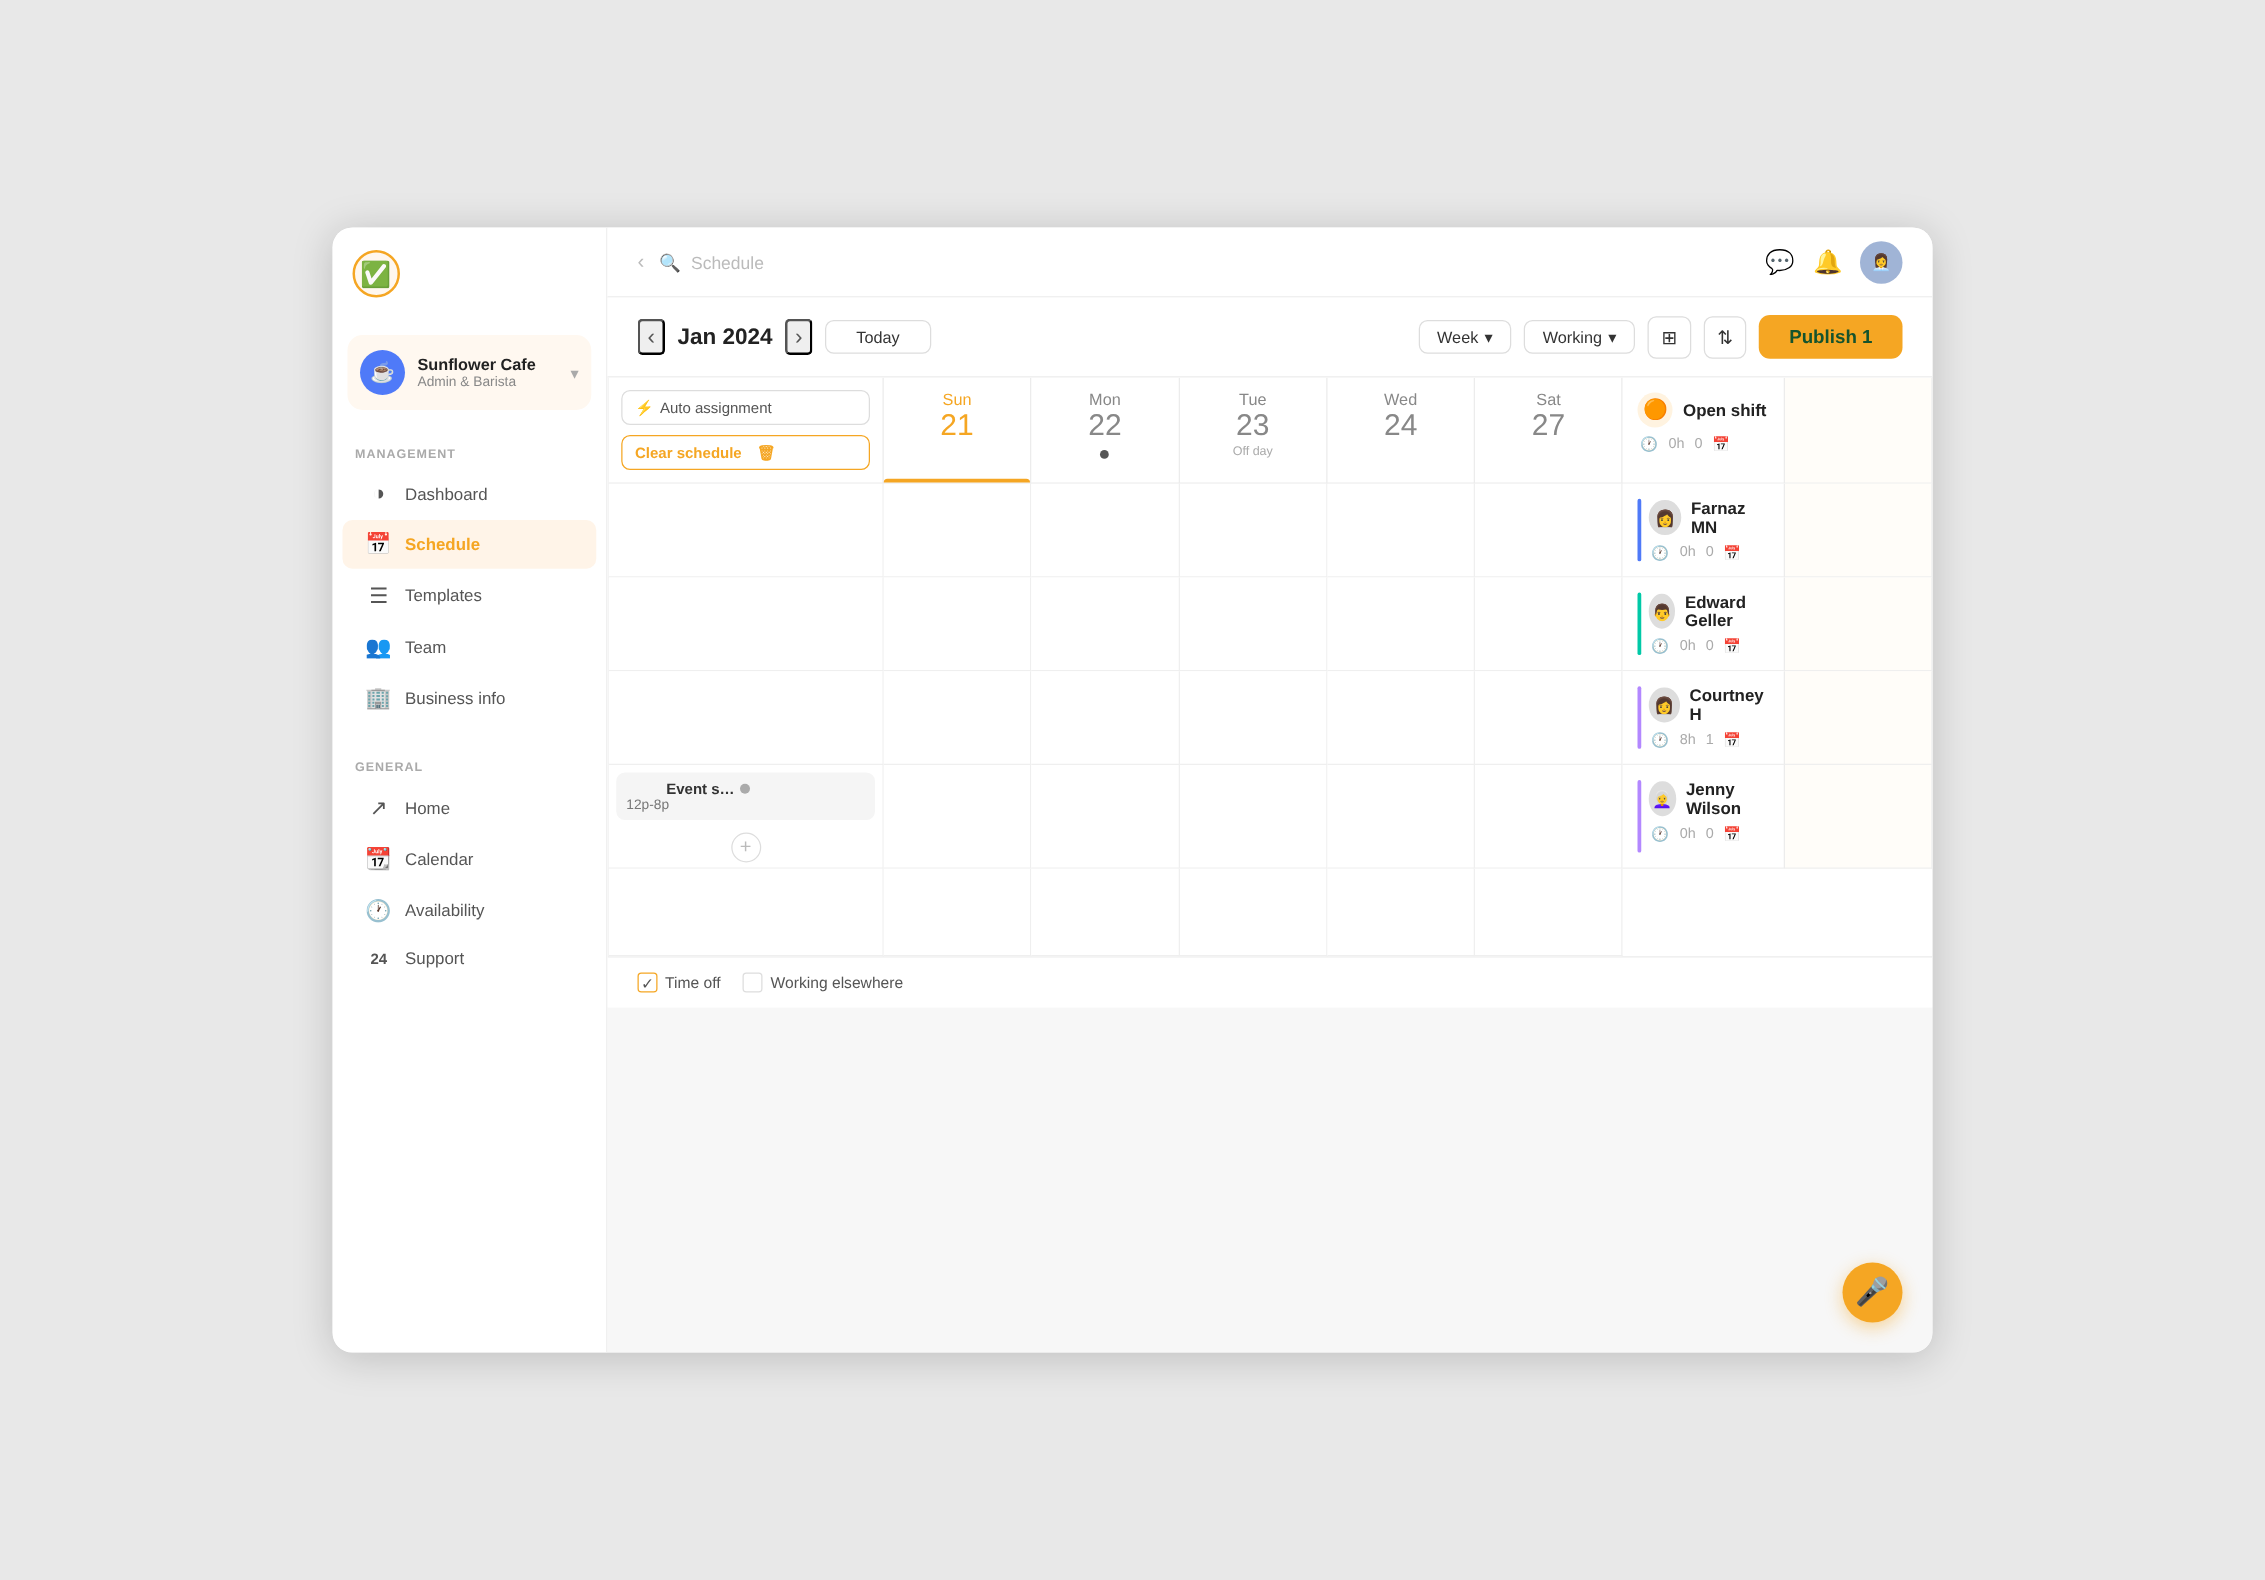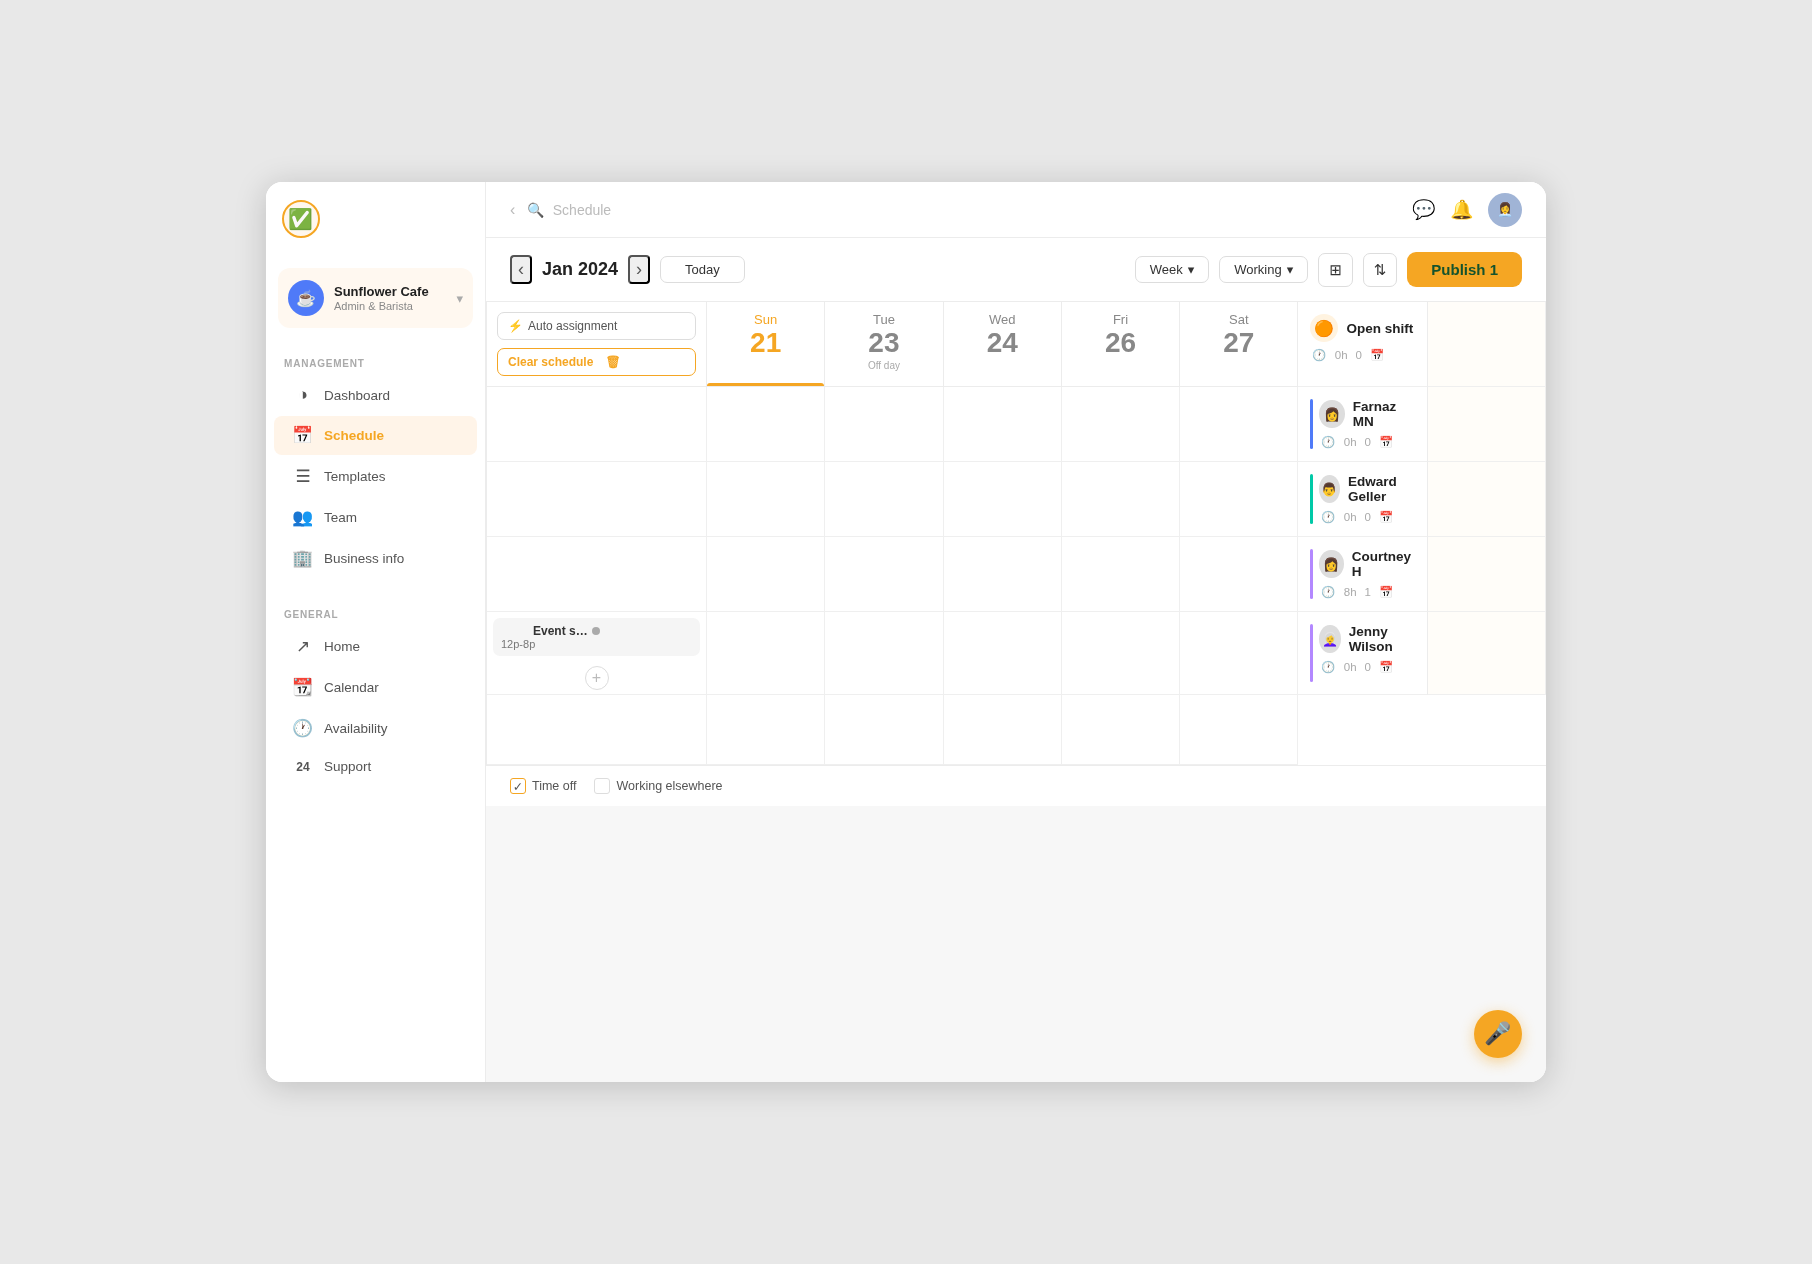--- a/index.html
+++ b/index.html
@@ -41,21 +41,21 @@
     .template-btn { border: 1px solid #ddd; border-radius: 7px; padding: 5px 14px; font-size: 13px; color: #333; cursor: pointer; background: #fff; font-weight: 500; display: flex; align-items: center; gap: 5px; }
     .filter-btn { border: 1px solid #ddd; border-radius: 7px; padding: 7px 10px; font-size: 15px; color: #333; cursor: pointer; background: #fff; }
     .publish-btn { background: #f5a623; border: none; border-radius: 9px; padding: 9px 24px; font-size: 15px; font-weight: 700; color: #14532d; cursor: pointer; }
 
     
     .calendar-area { flex: 1; overflow: auto; background: #fff; margin: 0; }
     .calendar-grid { display: grid; grid-template-columns: 220px repeat(7, 1fr); border-left: 1px solid #ececec; }
 
     .col-header { text-align: center; padding: 10px 0 8px 0; border-right: 1px solid #ececec; border-bottom: 1px solid #ececec; font-size: 13px; color: #888; font-weight: 500; position: relative; }
     .col-header.today { color: #f5a623; }
-    .col-header .day-num { font-size: 28px; font-weight: 700; display: block; }
+    .col-header .day-num { font-size: 24px; font-weight: 400; display: block; }
     .col-header.today .day-num { color: #f5a623; }
     .col-header.today::after { content: ''; display: block; height: 3px; background: #f5a623; position: absolute; bottom: 0; left: 0; right: 0; border-radius: 3px 3px 0 0; }
     .col-header .dot { width: 7px; height: 7px; background: #555; border-radius: 50%; display: inline-block; margin-top: 2px; }
     .col-header.offday .off-label { font-size: 10px; color: #aaa; display: block; margin-top: 1px; }
 
     .controls-cell { border-right: 1px solid #ececec; border-bottom: 1px solid #ececec; padding: 10px 10px; display: flex; flex-direction: column; gap: 8px; background: #fff; }
     .auto-assign-btn { border: 1px solid #ddd; border-radius: 7px; padding: 6px 10px; font-size: 12px; color: #555; background: #fff; cursor: pointer; display: flex; align-items: center; gap: 5px; }
     .clear-schedule-btn { border: 1.5px solid #f5a623; border-radius: 7px; padding: 6px 10px; font-size: 12px; color: #f5a623; background: #fff; cursor: pointer; display: flex; align-items: flex-end; gap: 12px; font-weight: 600; }
 
     
@@ -194,32 +194,33 @@
             <button class="clear-schedule-btn">
               <span>Clear schedule</span>
               <span>🗑</span>
             </button>
           </div>
 
           <div class="col-header today">
             <span>Sun</span><br>
             <span class="day-num">21</span>
           </div>
+          <div class="col-header">
+            <span>Mon</span><br>
+            <span class="day-num">22</span>
+            <div><span class="dot"></span></div>
+          </div>
           <div class="col-header offday">
             <span>Tue</span><br>
             <span class="day-num">23</span>
             <span class="off-label">Off day</span>
           </div>
           <div class="col-header">
             <span>Wed</span><br>
             <span class="day-num">24</span>
-          </div>
-          <div class="col-header">
-            <span>Fri</span><br>
-            <span class="day-num">26</span>
           </div>
           <div class="col-header">
             <span>Sat</span><br>
             <span class="day-num">27</span>
           </div>
 
           <div class="row-label">
             <div class="person">
               <div class="open-shift-icon">🟠</div>
               <span>Open shift</span>

